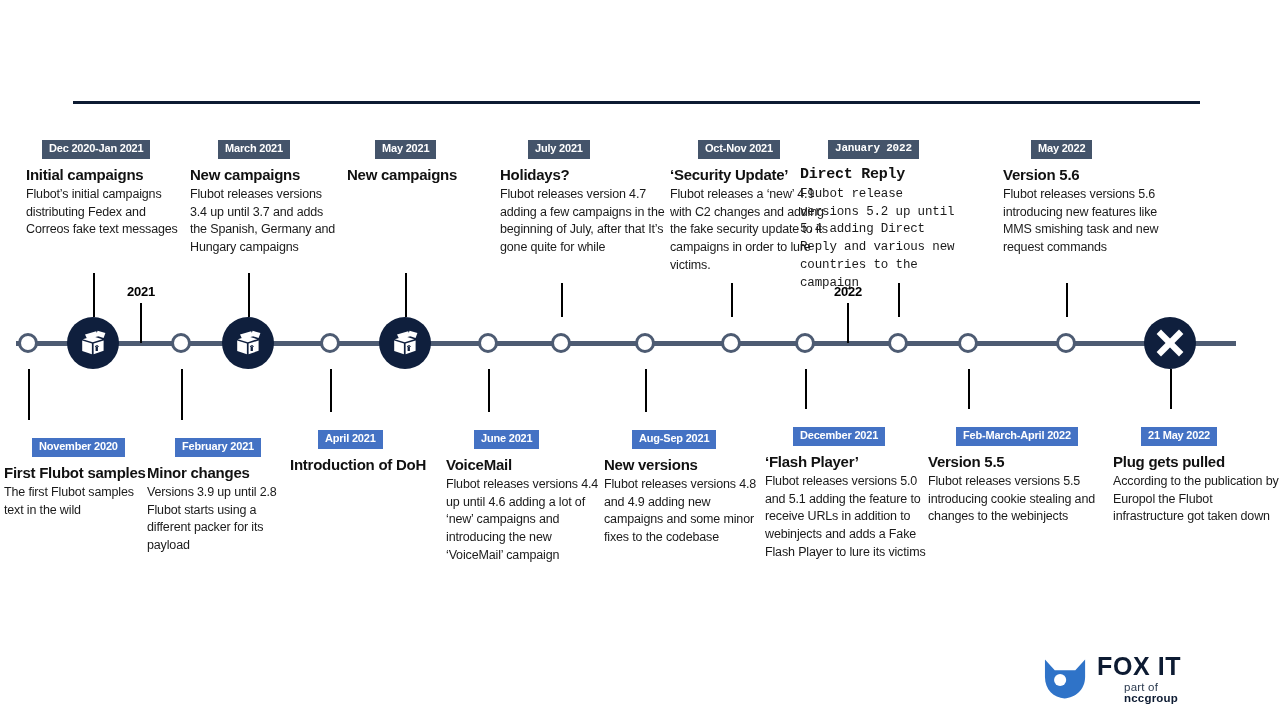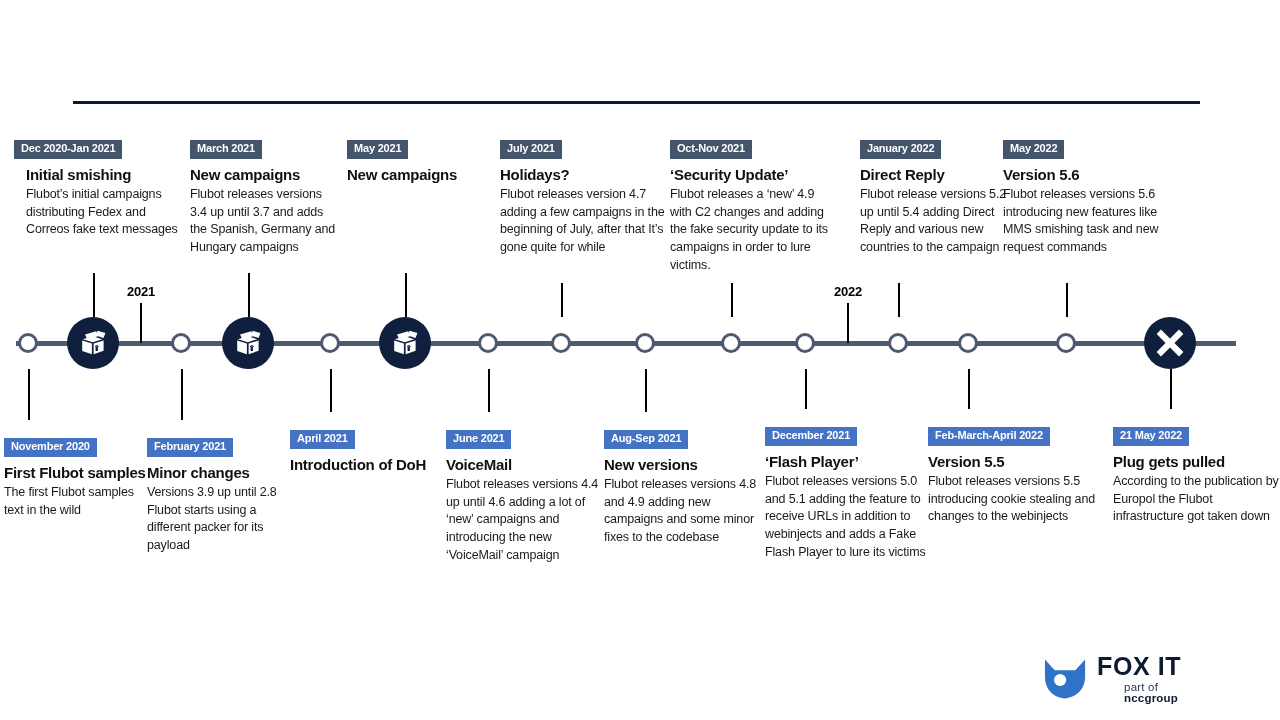--- a/index.html
+++ b/index.html
@@ -95,20 +95,21 @@
   }
   .date-chip {
     display: inline-block;
     padding: 3px 7px 4px 7px;
     font-size: 11px;
     font-weight: 700;
     color: #ffffff;
     letter-spacing: -0.2px;
     line-height: 1.05;
     white-space: nowrap;
+    margin-left: 28px;
   }
   .chip-top { background: #44546a; }
   .chip-bottom { background: #4472c4; }
 
   .event-title {
     font-size: 15px;
     font-weight: 700;
     color: #111111;
     line-height: 1.22;
     letter-spacing: -0.25px;
@@ -222,31 +223,31 @@
             <line x1="8" y1="8" x2="26" y2="26"></line>
             <line x1="26" y1="8" x2="8" y2="26"></line>
           </g>
         </svg>
       </div>
       <div class="year-tick" style="left: 140px; top: 303px; height: 40px;"></div>
       <div class="year-label" style="left: 141px; top: 284px;">2021</div>
       <div class="year-tick" style="left: 847px; top: 303px; height: 40px;"></div>
       <div class="year-label" style="left: 848px; top: 284px;">2022</div>
       <div class="stem" style="left: 93px; top: 273px; height: 44px;"></div>
-      <div class="event event-top" style="left: 14px; top: 138px; width: 168px;"><div class="date-chip chip-top">Dec 2020-Jan 2021</div><div class="event-title indent">Initial smishing</div><div class="event-body indent">Flubot’s initial campaigns distributing Fedex and Correos fake text  messages</div></div>
+      <div class="event event-top" style="left: 14px; top: 138px; width: 168px;"><div class="date-chip chip-top">Dec 2020-Jan 2021</div><div class="event-title indent">Initial campaigns</div><div class="event-body indent">Flubot’s initial campaigns distributing Fedex and Correos fake text  messages</div></div>
       <div class="stem" style="left: 248px; top: 273px; height: 44px;"></div>
       <div class="event event-top" style="left: 190px; top: 138px; width: 150px;"><div class="date-chip chip-top">March 2021</div><div class="event-title">New campaigns</div><div class="event-body">Flubot releases versions 3.4 up until 3.7 and adds the Spanish, Germany and Hungary campaigns</div></div>
       <div class="stem" style="left: 405px; top: 273px; height: 44px;"></div>
       <div class="event event-top" style="left: 347px; top: 138px; width: 150px;"><div class="date-chip chip-top">May 2021</div><div class="event-title">New campaigns</div></div>
       <div class="stem" style="left: 561px; top: 283px; height: 34px;"></div>
       <div class="event event-top" style="left: 500px; top: 138px; width: 165px;"><div class="date-chip chip-top">July 2021</div><div class="event-title">Holidays?</div><div class="event-body">Flubot releases version 4.7 adding a few campaigns in the beginning of July, after that It’s gone quite for while</div></div>
       <div class="stem" style="left: 731px; top: 283px; height: 34px;"></div>
       <div class="event event-top" style="left: 670px; top: 138px; width: 165px;"><div class="date-chip chip-top">Oct-Nov 2021</div><div class="event-title">‘Security Update’</div><div class="event-body">Flubot releases a ‘new’ 4.9 with C2 changes and  adding the fake security update to  its campaigns in order to lure victims.</div></div>
       <div class="stem" style="left: 898px; top: 283px; height: 34px;"></div>
-      <div class="event event-top" style="left: 860px; top: 138px; width: 160px;"><div class="date-chip chip-top">January 2022</div><div class="event-title">Direct Reply</div><div class="event-body">Flubot release versions 5.2 up until 5.4 adding Direct Reply and various new countries to the campaign</div></div>
+      <div class="event event-top" style="left: 800px; top: 138px; width: 160px; font-family: Liberation Mono, monospace;"><div class="date-chip chip-top">January 2022</div><div class="event-title">Direct Reply</div><div class="event-body">Flubot release versions 5.2 up until 5.4 adding Direct Reply and various new countries to the campaign</div></div>
       <div class="stem" style="left: 1066px; top: 283px; height: 34px;"></div>
       <div class="event event-top" style="left: 1003px; top: 138px; width: 180px;"><div class="date-chip chip-top">May 2022</div><div class="event-title">Version 5.6</div><div class="event-body">Flubot releases versions 5.6 introducing new features like MMS smishing task and new request commands</div></div>
       <div class="stem" style="left: 28px; top: 369px; height: 51px;"></div>
       <div class="event event-bottom" style="left: 4px; top: 436px; width: 148px;"><div class="date-chip chip-bottom">November 2020</div><div class="event-title">First Flubot samples</div><div class="event-body">The first Flubot samples text in the  wild</div></div>
       <div class="stem" style="left: 181px; top: 369px; height: 51px;"></div>
       <div class="event event-bottom" style="left: 147px; top: 436px; width: 140px;"><div class="date-chip chip-bottom">February 2021</div><div class="event-title">Minor changes</div><div class="event-body">Versions 3.9 up until 2.8 Flubot starts using a different packer for its payload</div></div>
       <div class="stem" style="left: 330px; top: 369px; height: 43px;"></div>
       <div class="event event-bottom" style="left: 290px; top: 428px; width: 158px;"><div class="date-chip chip-bottom">April 2021</div><div class="event-title">Introduction of DoH</div></div>
       <div class="stem" style="left: 488px; top: 369px; height: 43px;"></div>
       <div class="event event-bottom" style="left: 446px; top: 428px; width: 160px;"><div class="date-chip chip-bottom">June 2021</div><div class="event-title">VoiceMail</div><div class="event-body">Flubot releases versions 4.4 up until 4.6 adding a lot of ‘new’  campaigns and introducing the new ‘VoiceMail’ campaign</div></div>

